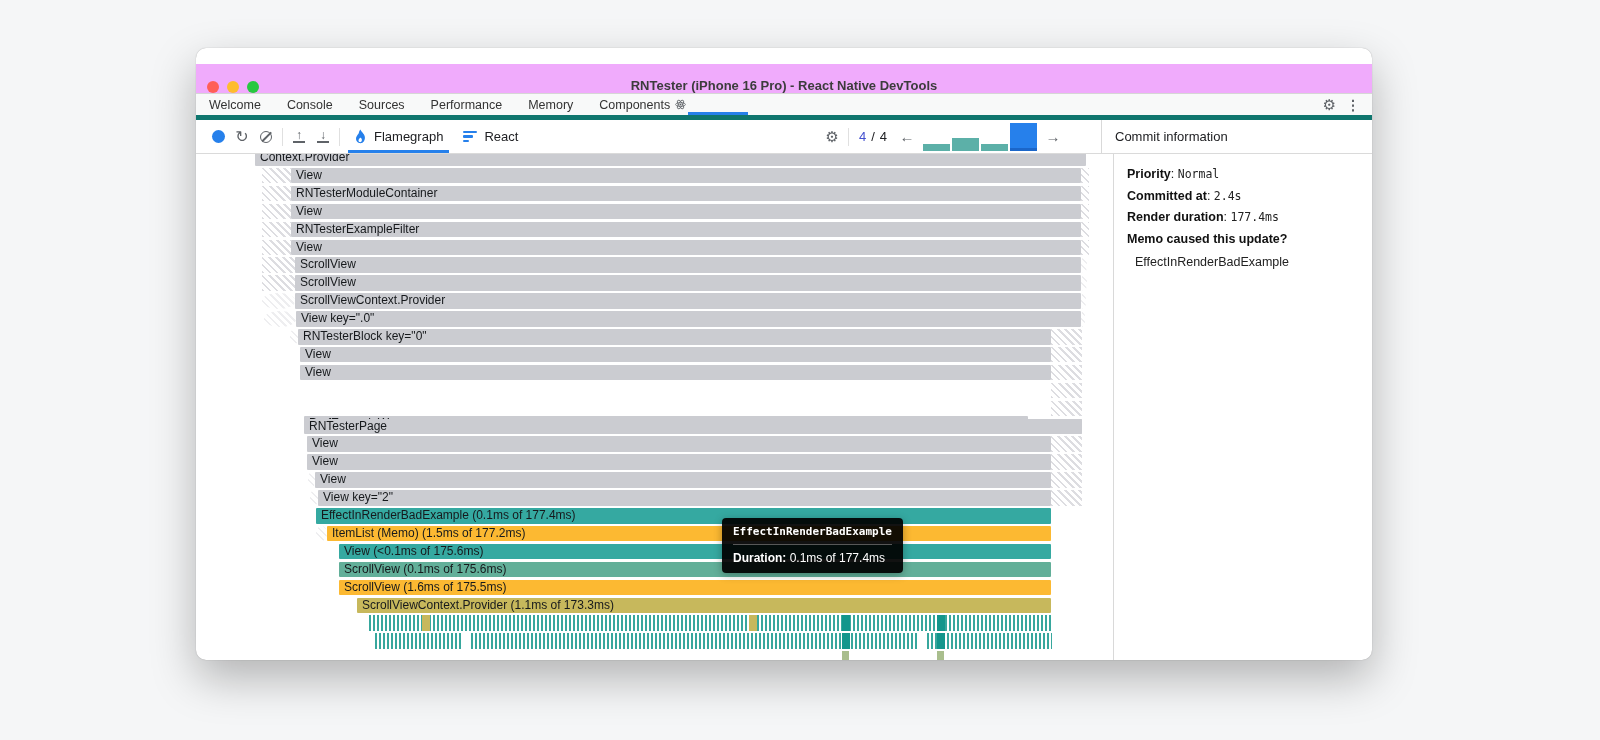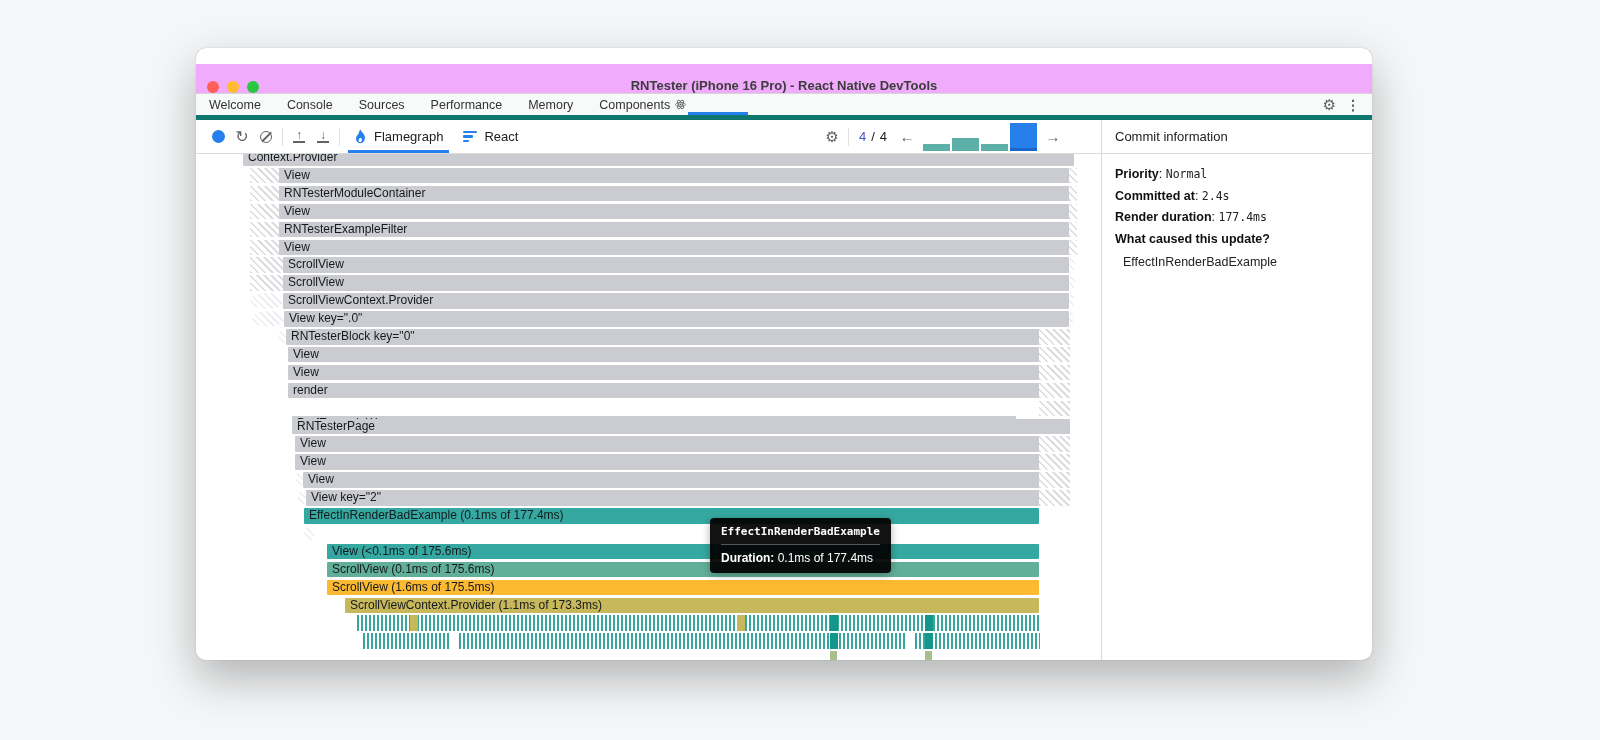--- a/index.html
+++ b/index.html
@@ -56,21 +56,21 @@
   .commit-counter { font-size:13px; display:flex; gap:5px; margin:0 10px 0 6px; }
   .commit-counter .cur { color:#4350cf; } .commit-counter .sep,.commit-counter .tot { color:#202124; }
   .navarrow { font-size:15px; color:#5f6368; width:20px; text-align:center; }
   .commitbars { width:114px; height:28px; display:flex; align-items:flex-end; gap:2px; margin:0 6px; }
   .cbar { flex:1; background:#5cb0a8; }
   .cbar.selected { background:#2680eb; border-bottom:3px solid #1b66c9; }
   .panel-header { flex:1; border-left:1px solid #d9d9d9; display:flex; align-items:center;
     padding-left:13px; font-size:13px; color:#202124; }
 
   
-  .content { flex:1; display:flex; min-height:0; }
+  .content { flex:1; display:flex; min-height:0;padding-left:12px; }
   .canvas { width:905px; flex:none; position:relative; overflow:hidden; background:#fff; }
   .panel-body { flex:1; border-left:1px solid #d9d9d9; padding:14px 12px 0 13px; font-size:12.5px; color:#1a1a1a; }
   .pline { margin-bottom:8.5px; line-height:1.05; }
   .plabel { font-weight:bold; color:#111; }
   .pvalue { font-family:"DejaVu Sans Mono", monospace; font-size:11.5px; color:#222; }
   .pcause { padding-left:8px; font-size:12.5px; color:#222; margin-top:5px; }
 
   
   .frow { position:absolute; height:15.5px; border-radius:1px; overflow:hidden;
     font-size:12px; color:#16191c; line-height:15.5px; white-space:nowrap; padding-left:5px; cursor:pointer; }
@@ -241,37 +241,37 @@
         <div class="hatch light" style="left: 873px; top: 157.1px; width: 4px;"></div>
         <div class="frow gray" style="left: 88px; top: 157.1px; width: 785px;">View key=".0"</div>
         <div class="hatch light" style="left: 82px; top: 175px; width: 8px;"></div>
         <div class="hatch" style="left: 843px; top: 175px; width: 31px;"></div>
         <div class="frow gray" style="left: 90px; top: 175px; width: 753px;">RNTesterBlock key="0"</div>
         <div class="hatch" style="left: 843px; top: 192.9px; width: 31px;"></div>
         <div class="frow gray" style="left: 92px; top: 192.9px; width: 751px;">View</div>
         <div class="hatch" style="left: 843px; top: 210.8px; width: 31px;"></div>
         <div class="frow gray" style="left: 92px; top: 210.8px; width: 751px;">View</div>
         <div class="hatch" style="left: 843px; top: 228.7px; width: 31px;"></div>
-        <div class="frow gray" style="left: 92px; top: 228.7px; width: 751px;">render</div>
         <div class="hatch" style="left: 843px; top: 246.6px; width: 31px;"></div>
         <div class="frow gray" style="left: 96px; top: 262px; width: 724px;">PerfExampleWrapper</div>
         <div class="hatch" style="left: 843px; top: 264.5px; width: 31px;"></div>
         <div class="frow gray" style="left: 96px; top: 264.5px; width: 778px;">RNTesterPage</div>
         <div class="hatch" style="left: 843px; top: 282.4px; width: 31px;"></div>
         <div class="frow gray" style="left: 99px; top: 282.4px; width: 744px;">View</div>
         <div class="hatch" style="left: 843px; top: 300.3px; width: 31px;"></div>
         <div class="frow gray" style="left: 99px; top: 300.3px; width: 744px;">View</div>
         <div class="hatch light" style="left: 100px; top: 318.2px; width: 7px;"></div>
         <div class="hatch" style="left: 843px; top: 318.2px; width: 31px;"></div>
         <div class="frow gray" style="left: 107px; top: 318.2px; width: 736px;">View</div>
         <div class="hatch light" style="left: 102px; top: 336.1px; width: 8px;"></div>
         <div class="hatch" style="left: 843px; top: 336.1px; width: 31px;"></div>
         <div class="frow gray" style="left: 110px; top: 336.1px; width: 733px;">View key="2"</div>
         <div class="frow teal" style="left: 108px; top: 354px; width: 735px;">EffectInRenderBadExample (0.1ms of 177.4ms)</div>
         <div class="hatch light" style="left: 108px; top: 371.9px; width: 11px;"></div>
+        <div class="frow orange" style="left: 119px; top: 371.9px; width: 724px;">ItemList (Memo) (1.5ms of 177.2ms)</div>
         <div class="frow teal" style="left: 131px; top: 389.8px; width: 712px;">View (&lt;0.1ms of 175.6ms)</div>
         <div class="frow green" style="left: 131px; top: 407.7px; width: 712px;">ScrollView (0.1ms of 175.6ms)</div>
         <div class="frow orange" style="left: 131px; top: 425.6px; width: 712px;">ScrollView (1.6ms of 175.5ms)</div>
         <div class="frow olive" style="left: 149px; top: 443.5px; width: 694px;">ScrollViewContext.Provider (1.1ms of 173.3ms)</div>
         <div class="dense" style="left: 161px; top: 461.4px; width: 683px;">
           <div class="overlay olive" style="left: 53px; width: 8px;"></div>
           <div class="overlay olive" style="left: 380px; width: 8px;"></div>
           <div class="overlay dark" style="left: 473px; width: 8px;"></div>
           <div class="overlay dark" style="left: 568px; width: 8px;"></div>
         </div>
@@ -288,17 +288,17 @@
         <div class="tt-line">
           <b>Duration:</b>
           <span> </span><span>0.1ms of 177.4ms</span>
         </div>
       </div>
       </div>
     <div class="panel-body">
       <div class="pline"><span class="plabel">Priority</span><span>: </span><span class="pvalue">Normal</span></div>
       <div class="pline"><span class="plabel">Committed at</span><span>: </span><span class="pvalue">2.4s</span></div>
       <div class="pline"><span class="plabel">Render duration</span><span>: </span><span class="pvalue">177.4ms</span></div>
-      <div class="pline"><span class="plabel">What caused this update?</span></div>
+      <div class="pline"><span class="plabel">Memo caused this update?</span></div>
       <div class="pcause">EffectInRenderBadExample</div>
     </div>
   </div>
 </div>
 
 </body></html>

